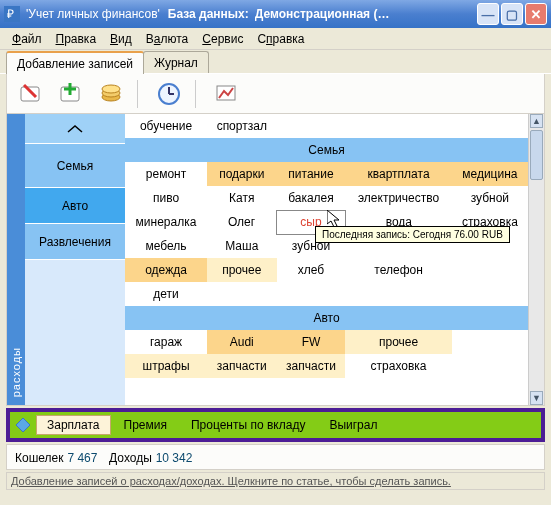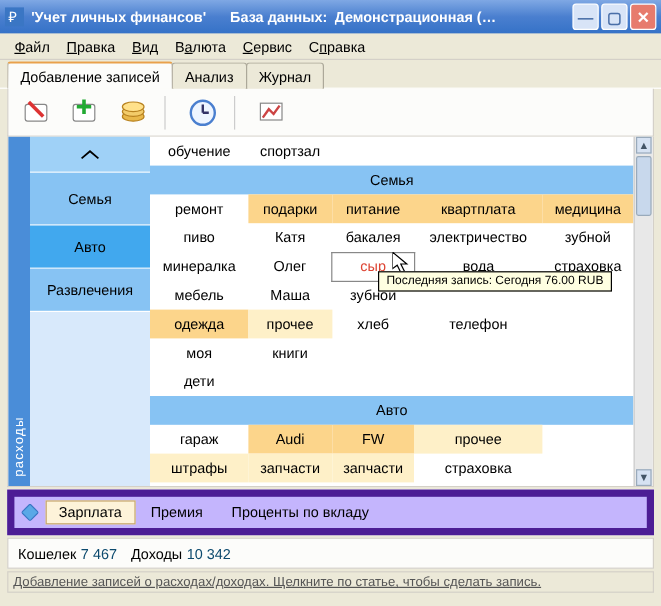--- a/index.html
+++ b/index.html
@@ -1,28 +1,28 @@
 <!DOCTYPE html>
 <html><head>
 <meta charset="utf-8">
 <style>
   * { box-sizing: border-box; margin: 0; padding: 0; font-family: Tahoma, Arial, sans-serif; font-size: 12px; }
   body { background: #ece9d8; width: 551px; height: 505px; overflow: hidden; }
   .titlebar { height: 28px; background: linear-gradient(#7fa8e4,#4a7fcf 50%,#3572c7); display:flex; align-items:center; padding:0 4px; color:#fff; }
   .titlebar .icon { width:16px; height:16px; margin-right:6px; }
-  .titlebar .title { flex:0 0 auto; font-weight:bold; margin-right:20px; }
+  .titlebar .title { flex:0 0 auto; font-weight:normal; margin-right:8px; }
   .titlebar .title2 { flex:0 0 auto; font-weight:bold; margin-right:6px; }
   .titlebar .title3 { flex:1; font-weight:bold; overflow:hidden; white-space:nowrap; text-overflow:ellipsis; }
   .winbtns { display:flex; gap:2px; }
   .winbtn { width:22px; height:22px; background:#d8e4f7; border:1px solid #fff; border-radius:3px; display:flex; align-items:center; justify-content:center; cursor:pointer; font-family:Arial; font-weight:bold; font-size:13px; color:#4a6fa8; }
   .winbtn.close { background:#e77b6d; color:#fff; }
   .menubar { height:22px; background:#ece9d8; display:flex; align-items:center; padding:2px 6px; gap:2px; border-bottom:1px solid #d4d0c8;}
   .menubar span { padding:2px 6px; cursor:pointer;text-align:right; }
   .menubar span u { text-decoration:underline; }
-  .tabsbar { height:24px; background:#ece9d8; display:flex; align-items:flex-end; padding:0 6px; border-bottom:1px solid #fff;}
+  .tabsbar { height:24px; background:#ece9d8; display:flex; align-items:flex-start; padding:0 6px; border-bottom:1px solid #fff;}
   .tab { padding:4px 10px 3px; border:1px solid #aca899; border-bottom:none; background:#ece9d8; margin-right:-1px; border-radius:3px 3px 0 0; cursor:pointer; position:relative; top:1px; }
   .tab.active { background:#fcfcfa; border-top:2px solid #e9a14b; z-index:2; }
   .toolbar { height:40px; background:#fcfcfa; display:flex; align-items:center; padding:4px 8px; gap:8px; border:1px solid #d4d0c8; border-top:none; margin:0 6px;}
   .toolbtn { width:32px; height:32px; display:flex; align-items:center; justify-content:center; cursor:pointer; border-radius:3px;}
   .toolsep { width:6px; height:28px; border-left:1px solid #ccc; margin:0 2px; }
   .mainwrap { display:flex; height:292px; margin:0 6px; border:1px solid #d4d0c8; border-top:none; background:#fff; position:relative;}
   .leftrail { width:18px; background:#4a8dd8; display:flex; align-items:flex-end; justify-content:center; padding-bottom:8px;}
   .leftrail span { writing-mode:vertical-rl; transform:rotate(180deg); color:#fff; font-size:11px; letter-spacing:1px;}
   .sidecol { width:100px; background:#d8e9fb; display:flex; flex-direction:column; }
   .sidecell { height:30px; display:flex; align-items:center; justify-content:center; border-bottom:1px solid #fff; cursor:pointer; background:#87c3f3;}
@@ -33,21 +33,21 @@
   .grid td { height:24px; text-align:center; padding:0 4px; font-size:12px; white-space:nowrap; }
   .hdr { background:#87c3f3; font-weight:normal; }
   .hl-o { background:#fcd58b; }
   .hl-y { background:#fef0c8; }
   .hl-r { color:#d43; border:1px solid #888; position:relative; }
   .scroll { width:16px; background:#e8e8e8; border-left:1px solid #ccc; position:relative;}
   .scroll .thumb { position:absolute; left:1px; top:2px; width:13px; height:50px; background:#c8d8ec; border:1px solid #9ab; border-radius:2px;}
   .scroll .arr { position:absolute; left:1px; width:13px; height:14px; background:#d6e2f2; border:1px solid #9ab; display:flex; align-items:center; justify-content:center; font-size:9px; color:#456;}
   .tooltip { position:absolute; background:#ffffe1; border:1px solid #000; padding:2px 6px; font-size:10px; white-space:nowrap; z-index:10;}
   .cursor { position:absolute; z-index:9; pointer-events:none;}
-  .bottomrow { margin:2px 6px 0; padding:3px 6px; border:6px solid #4c1d95; background:#c4b5fd; display:flex; align-items:center; gap:2px;}
+  .bottomrow { margin:2px 6px 0; padding:3px 6px; border:4px solid #4c1d95; background:#84cc16; display:flex; align-items:center; gap:2px;}
   .bottomrow .rombo { width:14px; height:14px; margin-right:4px;}
   .bottomrow span.itm { padding:2px 10px; cursor:pointer; border:1px solid transparent;}
   .bottomrow span.itm.sel { border:1px solid #c7a76b; background:#fdf3d9;}
   .summary { margin:2px 6px 0; padding:4px 8px; border:1px solid #d4d0c8; background:#fcfcfa; font-size:14px;}
   .summary .v { color:#0c4a6e; }
   .status { margin:2px 6px 0; padding:2px 4px; font-size:11px; color:#555; border:1px solid #d4d0c8; background:#ece9d8;text-decoration:underline;}
 </style>
 </head>
 <body>
 
@@ -70,21 +70,20 @@
   <span><u>Ф</u>айл</span>
   <span><u>П</u>равка</span>
   <span><u>В</u>ид</span>
   <span>В<u>а</u>люта</span>
   <span><u>С</u>ервис</span>
   <span>С<u>п</u>равка</span>
 </div>
 
 <div class="tabsbar">
   <div class="tab active">Добавление записей</div>
-  <div class="tab">Анализ</div>
   <div class="tab">Журнал</div>
 </div>
 
 <div class="toolbar">
   <div class="toolbtn">
       <svg width="26" height="26">
         <rect x="3" y="6" width="18" height="14" rx="2" fill="#fff" stroke="#888"></rect>
         <line x1="6" y1="4" x2="18" y2="16" stroke="#d33" stroke-width="3"></line>
       </svg>
     </div>
@@ -176,27 +175,20 @@
             <td></td>
           </tr>
       <tr>
             <td class="hl-o">одежда</td>
             <td class="hl-y">прочее</td>
             <td>хлеб</td>
             <td>телефон</td>
             <td></td>
           </tr>
       <tr>
-            <td>моя</td>
-            <td>книги</td>
-            <td></td>
-            <td></td>
-            <td></td>
-          </tr>
-      <tr>
             <td>дети</td>
             <td></td>
             <td></td>
             <td></td>
             <td></td>
           </tr>
       <tr>
             <td colspan="5" class="hdr">Авто</td>
           </tr>
       <tr>
@@ -227,20 +219,21 @@
   </div>
 </div>
 
 <div class="bottomrow">
   <svg class="rombo" viewBox="0 0 14 14">
       <path d="M7 0 L14 7 L7 14 L0 7 Z" fill="#5aa8e6" stroke="#3a76c4"></path>
     </svg>
   <span class="itm sel">Зарплата</span>
   <span class="itm">Премия</span>
   <span class="itm">Проценты по вкладу</span>
+  <span class="itm">Выиграл</span>
 </div>
 
 <div class="summary">
   <span>Кошелек</span>
   <span class="v">7 467</span>&nbsp;&nbsp;
   <span>Доходы</span>
   <span class="v">10 342</span>
 </div>
 
 <div class="status">Добавление записей о расходах/доходах. Щелкните по статье, чтобы сделать запись.</div>

